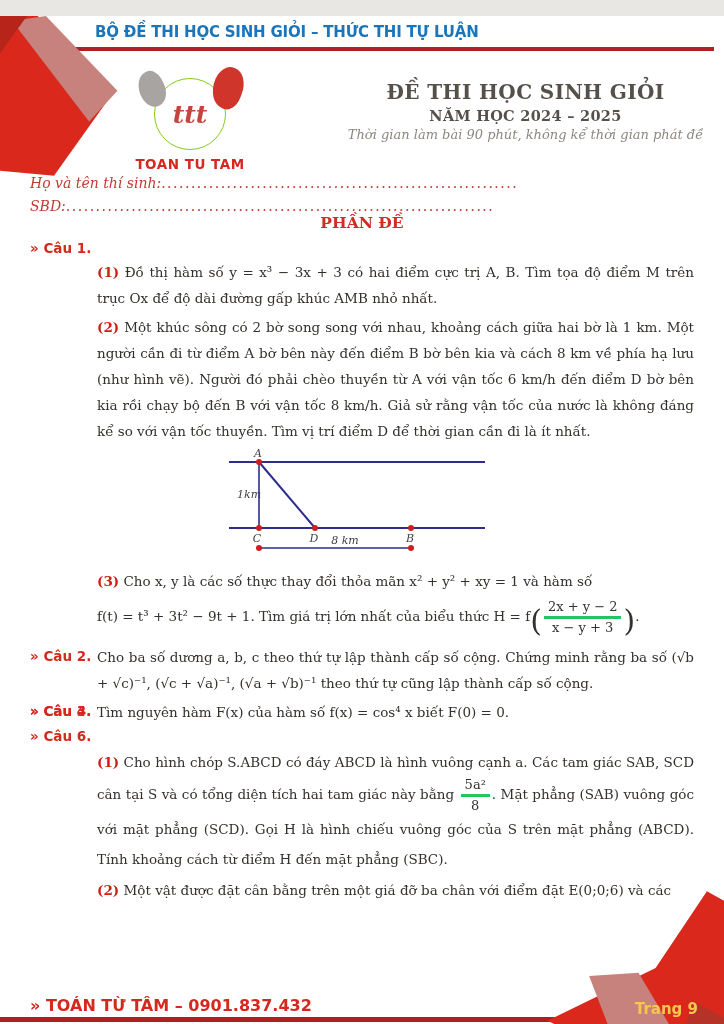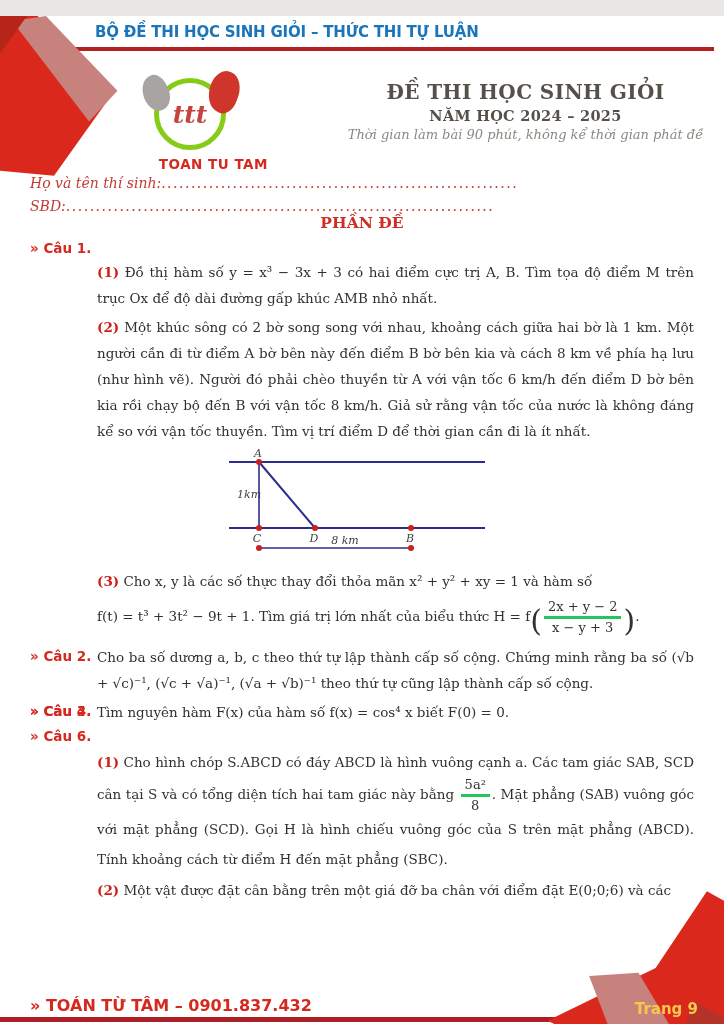--- a/index.html
+++ b/index.html
@@ -21,33 +21,33 @@
   .decor-tl { position:absolute; left:0; top:0; width:135px; height:170px; z-index:1; pointer-events:none; }
   .decor-tl .s { position:absolute; left:0; top:0; width:100%; height:100%; }
   .tl-main { background:#da291c; clip-path:polygon(0 0, 28% 0, 83% 46%, 40% 94%, 0 91%); }
   .tl-band { background:#c8827d; clip-path:polygon(9% 3%, 34% 0, 87% 44%, 66% 62%); }
   .tl-dark { background:#b7251a; clip-path:polygon(0 0, 20% 0, 0 22%); }
 
   
   .logo { position:absolute; left:112px; top:62px; width:156px; text-align:center; }
   .emblem {
     position:relative; width:72px; height:72px; margin:0 auto; box-sizing:border-box;
-    border:5px solid #84cc16; border-radius:50%; background:#fff;
+    border:1px solid #84cc16; border-radius:50%; background:#fff;
   }
   .emblem .mono {
     position:absolute; left:0; top:0; right:0; bottom:0;
     display:flex; align-items:center; justify-content:center;
     font-style:italic; font-weight:bold; font-size:25px; color:#c5453e;
   }
   .orn-l { position:absolute; left:-16px; top:-8px; width:26px; height:36px; background:#a8a4a1;
            border-radius:60% 40% 55% 45%; transform:rotate(-28deg); }
   .orn-r { position:absolute; right:-18px; top:-12px; width:30px; height:42px; background:#d0352b;
            border-radius:45% 55% 40% 60%; transform:rotate(22deg); }
   .logo-name { margin-top:6px; font-family:"DejaVu Sans", sans-serif; font-weight:bold;
-               font-size:13.5px; color:#d5281e; letter-spacing:0.5px;text-align:right; }
+               font-size:13.5px; color:#d5281e; letter-spacing:0.5px; }
 
   .exam-info { position:absolute; left:338px; top:64px; width:375px; text-align:center; }
   .ei-1 { font-weight:bold; font-size:20px; color:#56504a; letter-spacing:0.4px; }
   .ei-2 { font-weight:bold; font-size:14.5px; color:#56504a; margin-top:3px; letter-spacing:0.3px; }
   .ei-3 { font-family:"DejaVu Sans", sans-serif; font-weight:bold; font-size:23px;
           color:#e1281c; margin-top:1px; letter-spacing:0.5px; }
   .ei-4 { font-style:italic; font-size:13px; color:#8d8781; margin-top:3px; }
 
   
   .student { position:absolute; left:30px; top:156px; right:30px;

